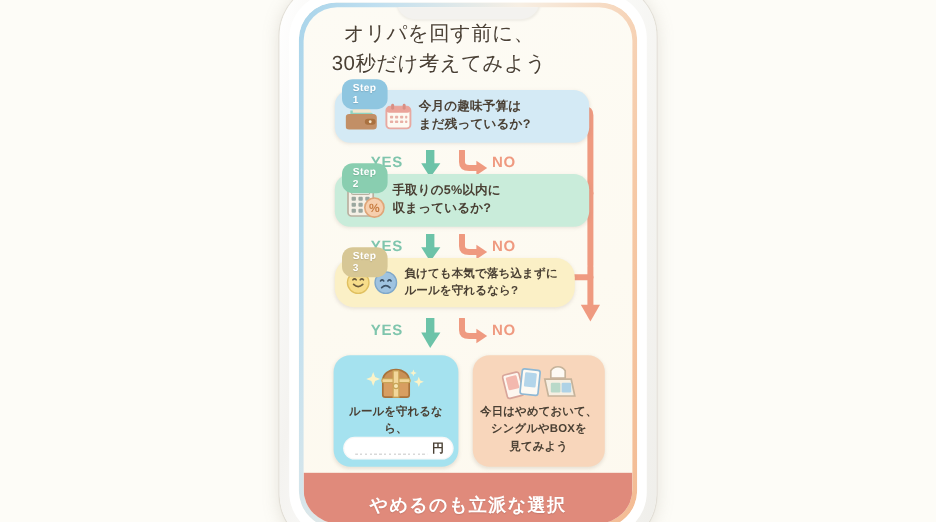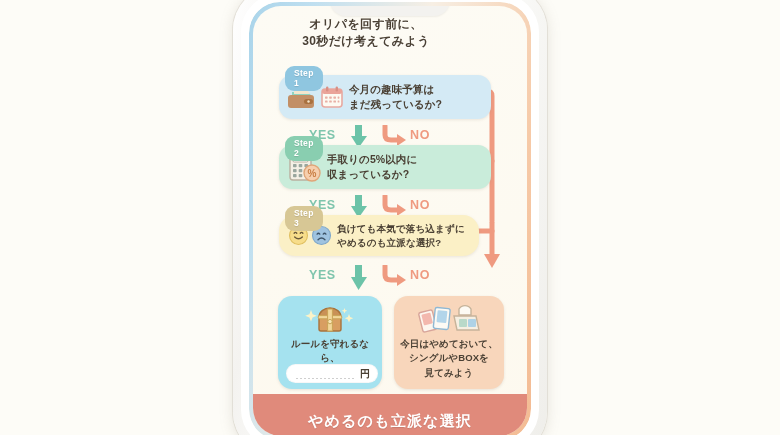--- a/index.html
+++ b/index.html
@@ -39,21 +39,21 @@
   }
   .notch{
     position:absolute;left:50%;top:-20px;transform:translateX(-50%);
     width:120px;height:30px;background:#f3f2ef;border-radius:0 0 16px 16px;
     box-shadow:0 1px 2px rgba(0,0,0,.06);
   }
 
   
   .title{
     position:absolute;left:0;top:10px;width:226px;text-align:center;
-    color:#4a4034;font-weight:bold;font-size:12px;line-height:1.45;
+    color:#4a4034;font-weight:normal;font-size:17px;line-height:1.45;
     letter-spacing:.4px;
     text-shadow:0 1px 0 rgba(255,255,255,.9);
   }
 
   
   .step{position:absolute;}
   .badge{
     position:absolute;left:6px;top:0;z-index:3;
     padding:2px 9px 3px;border-radius:9px;
     font-size:8.5px;font-weight:bold;color:#ffffff;
@@ -257,21 +257,21 @@
             </svg>
             <svg width="21" height="21" viewBox="0 0 22 22">
               <circle cx="11" cy="11" r="9.4" fill="#9fc3e0" stroke="#7fa8ca" stroke-width="1.2"></circle>
               <path d="M6.4 9.6 Q7.8 7.6 9.2 9.6" fill="none" stroke="#3d5367" stroke-width="1.4" stroke-linecap="round"></path>
               <path d="M12.8 9.6 Q14.2 7.6 15.6 9.6" fill="none" stroke="#3d5367" stroke-width="1.4" stroke-linecap="round"></path>
               <path d="M7.4 15.4 Q11 12 14.6 15.4" fill="none" stroke="#3d5367" stroke-width="1.5" stroke-linecap="round"></path>
             </svg>
           </div>
           <div class="q" style="font-size:9.6px;">
             <div>負けても本気で落ち込まずに</div>
-            <div>やめるのも立派な選択?</div>
+            <div>ルールを守れるなら?</div>
           </div>
         </div>
       </div>
 
       <div class="ynrow" style="top:259px;">
         <div class="yes">YES</div>
         <svg class="arrow-down" width="22" height="26" viewBox="0 0 22 26">
           <rect x="7" y="0" width="7" height="14" fill="#6cc3a8"></rect>
           <path d="M3 12 L19 12 L10.5 25 Z" fill="#6cc3a8"></path>
         </svg>

